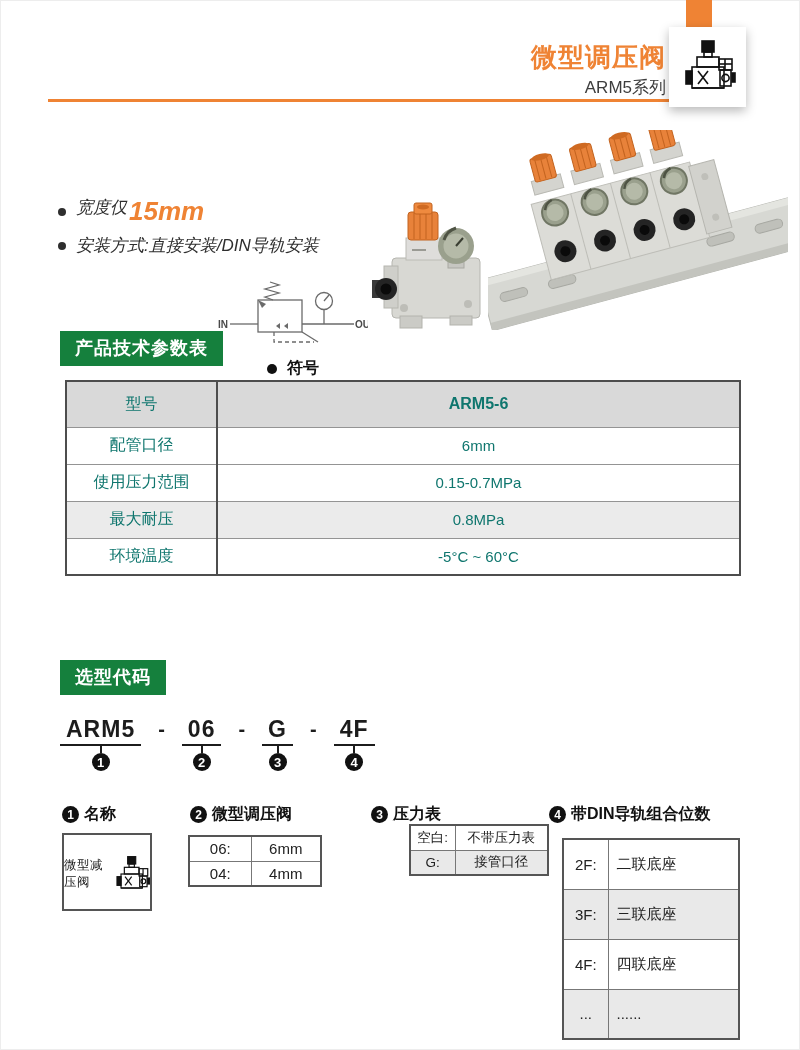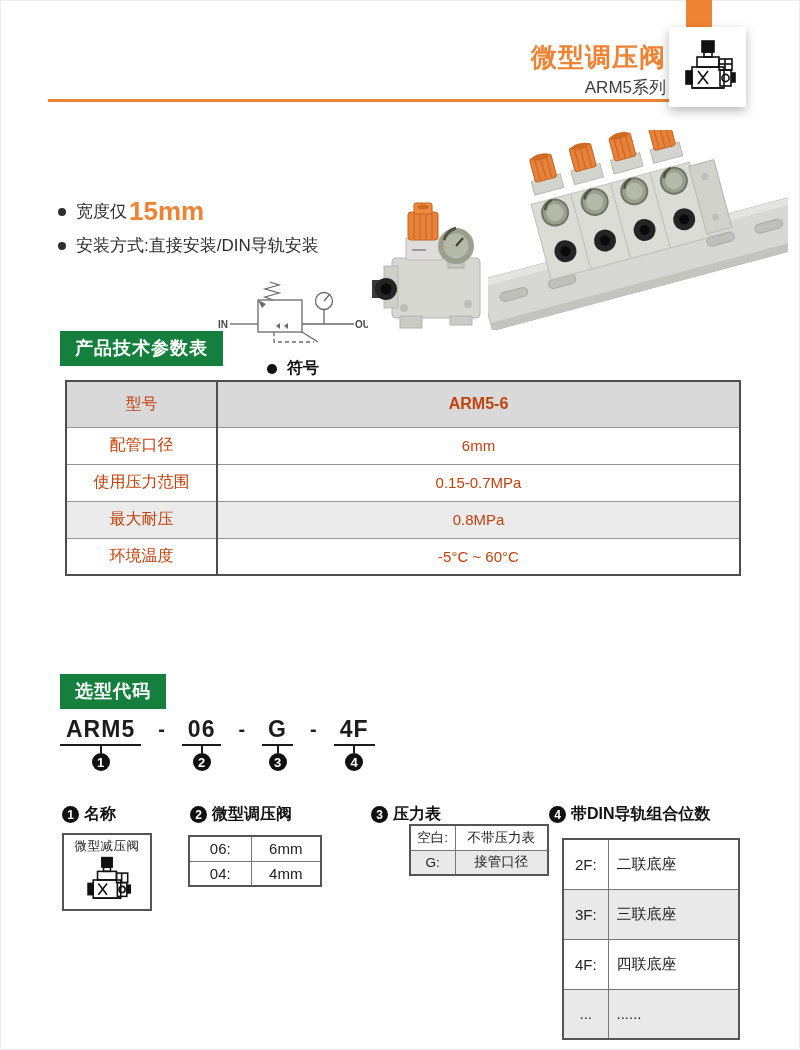--- a/index.html
+++ b/index.html
@@ -14,42 +14,42 @@
   .ribbon { position:absolute; left:686px; top:0; width:26px; height:52px; background:#EF8334; }
   .icon-card {
     position:absolute; left:669px; top:27px; width:77px; height:80px; background:#fff;
     box-shadow:0 4px 10px rgba(0,0,0,0.28); display:flex; align-items:center; justify-content:center;
   }
   .hdr-title { position:absolute; right:134px; top:40px; font-size:26px; font-weight:bold; color:#EF8334; letter-spacing:1px; }
   .hdr-series { position:absolute; right:134px; top:76px; font-size:17px; color:#3d3d3d; }
   .hdr-rule { position:absolute; left:48px; top:99px; width:621px; height:3px; background:#EF8334; }
 
   
-  .feat { position:absolute; left:58px; display:flex; align-items:center; color:#2e2e2e; font-size:17px; }
+  .feat { position:absolute; left:58px; display:flex; align-items:flex-start; color:#2e2e2e; font-size:17px;font-style:italic; }
   .feat .dot { width:8px; height:8px; border-radius:50%; background:#2e2e2e; margin-right:10px; align-self:center; flex:none; }
   .feat1 { top:196px; }
   .feat1 .big { font-size:26px; font-weight:bold; color:#EF8334; margin-left:2px; }
   .feat2 { top:234px; }
 
   
   .symbol-wrap { position:absolute; left:218px; top:280px; width:150px; text-align:center; }
   .symbol-cap { margin-top:2px; display:flex; align-items:center; justify-content:center; gap:10px; font-size:16px; font-weight:bold; color:#111; }
   .symbol-cap .dot { width:10px; height:10px; border-radius:50%; background:#111; }
 
   
   .sec-label {
     position:absolute; background:#15803d; color:#fff; font-size:18px; font-weight:bold;
     padding:5px 15px 6px; letter-spacing:1px;
   }
   .lbl-specs { left:60px; top:331px; }
-  .lbl-order { left:60px; top:674px; }
+  .lbl-order { left:60px; top:660px; }
 
   
   table.spec { position:absolute; left:65px; top:380px; width:676px; border-collapse:collapse; table-layout:fixed; border:2px solid #4d4d4d; }
-  table.spec td { border:1px solid #949494; text-align:center; font-size:15px; color:#c2410c; height:37px; background:#fff; }
+  table.spec td { border:1px solid #949494; text-align:center; font-size:15px; color:#0f766e; height:37px; background:#fff; }
   table.spec td.lbl { width:151px; border-right:2px solid #4d4d4d; font-size:16px; }
   table.spec tr.hdr td { background:#d9d9d9; height:46px; }
   table.spec tr.hdr td.val { font-weight:bold; font-size:16px; }
   table.spec tr.alt td { background:#ebebeb; }
 
   
   .codes { position:absolute; left:60px; top:716px; display:flex; align-items:flex-start; }
   .seg { display:flex; flex-direction:column; align-items:center; }
   .seg .code { font-size:23px; font-weight:bold; color:#1c1c1c; letter-spacing:1px; padding:0 6px 1px; border-bottom:2px solid #1c1c1c; }
   .seg .tick { width:2px; height:7px; background:#1c1c1c; }
@@ -57,21 +57,21 @@
   .seg .ncirc { width:18px; height:18px; font-size:13px; }
   .dash { font-size:20px; font-weight:bold; color:#1c1c1c; margin:2px 17px 0; }
 
   
   .opt-head { position:absolute; display:flex; align-items:center; gap:5px; font-size:16px; font-weight:bold; color:#111; }
   .oh1 { left:62px;  top:804px; }
   .oh2 { left:190px; top:804px; }
   .oh3 { left:371px; top:804px; }
   .oh4 { left:549px; top:804px; }
 
-  .name-box { position:absolute; left:62px; top:833px; width:90px; height:78px; border:2px solid #555; display:flex; flex-direction:column; align-items:center; padding-top:3px; background:#fff; }
+  .name-box { position:absolute; left:62px; top:833px; width:90px; height:78px; border:2px solid #555; display:flex; flex-direction:row; align-items:center; padding-top:3px; background:#fff; }
   .name-box .nm { font-size:12.5px; color:#222; letter-spacing:0.5px; }
 
   table.opt { position:absolute; border-collapse:collapse; border:2px solid #555; table-layout:fixed; }
   table.opt td { border:1px solid #777; text-align:center; color:#222; background:#fff; }
   table.o2 { left:188px; top:835px; width:134px; }
   table.o2 td { height:25px; font-size:15px; }
   table.o2 td.c1 { width:62px; }
   table.o3 { left:371px; top:824px; width:140px;margin-left:38px; }
   table.o3 td { height:25px; font-size:13.5px; }
   table.o3 td.c1 { width:45px; }

